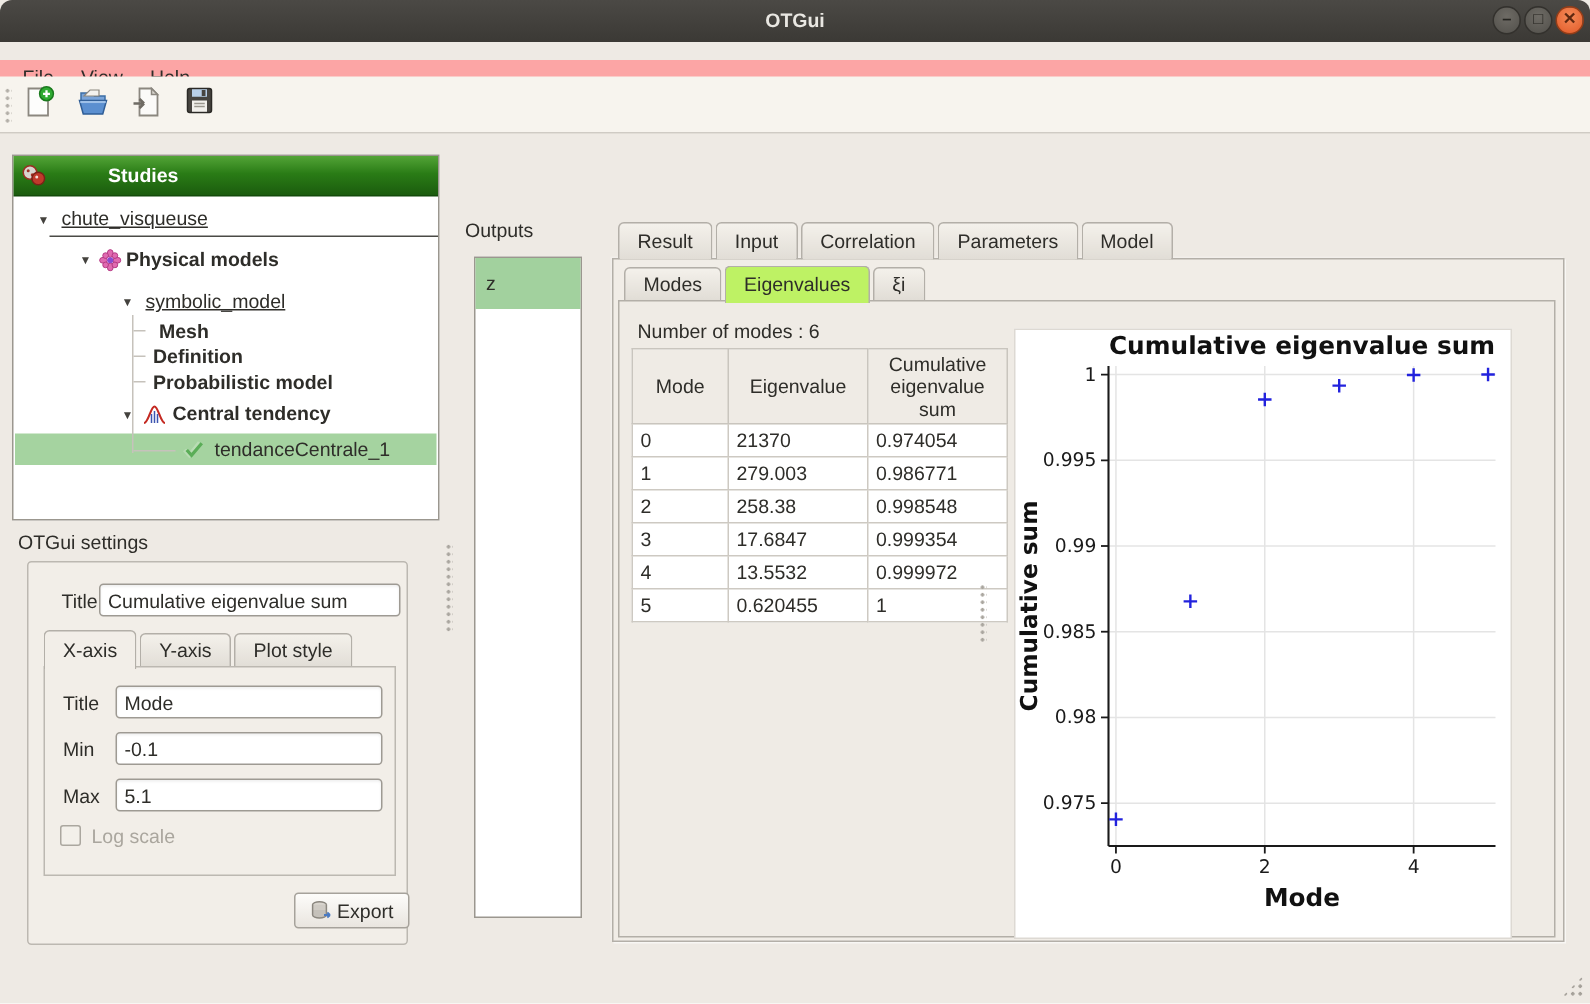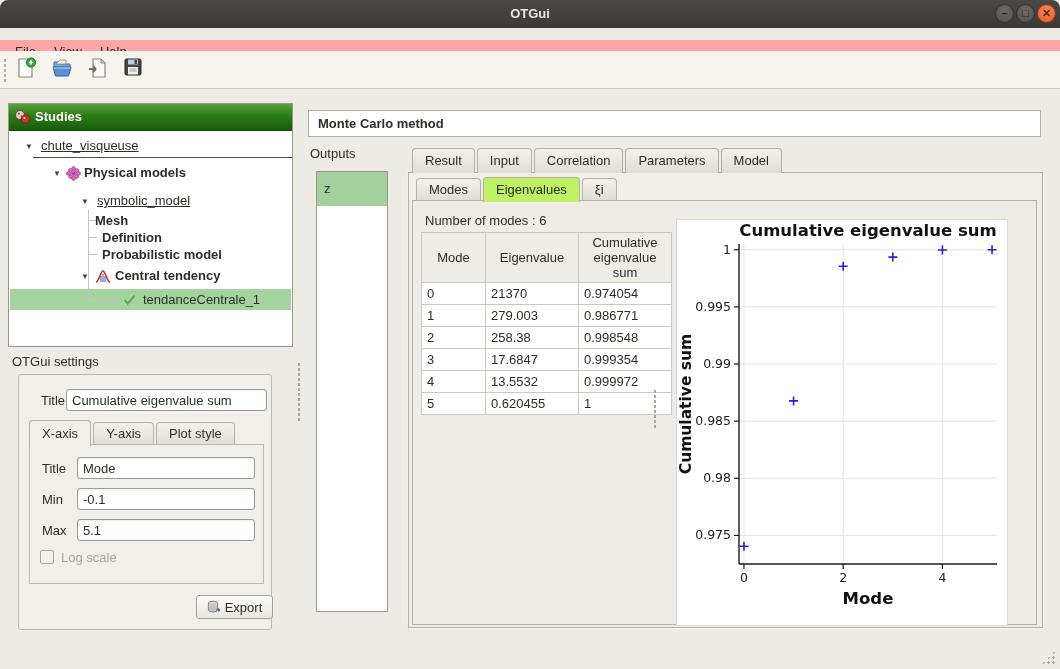--- a/index.html
+++ b/index.html
@@ -27,21 +27,21 @@
   
   .dots-v{background-image:radial-gradient(#aaa69f 1px,transparent 1.2px);background-size:4px 5px;}
   input[type=text]{border:1px solid #9e9a93;border-radius:3px;background:#fff;
     font-family:"Liberation Sans",sans-serif;font-size:13px;color:#2e2d29;padding:0 5px;
     box-shadow:inset 0 1px 2px rgba(0,0,0,.07);box-sizing:border-box;}
   
   .studies{position:absolute;left:8px;top:103px;width:285px;height:244px;background:#fff;
     border:1px solid #9b978f;box-sizing:border-box;}
   .studies-header{position:absolute;left:0;top:0;right:0;height:26px;
     background:linear-gradient(#53a437,#2a7c16 45%,#1b5c0e);border-bottom:1px solid #134a0a;
-    color:#fff;font-weight:bold;line-height:26px;}
+    color:#fff;font-weight:bold;line-height:26px;padding-left:37px;}
   .studies-header .hlabel{margin-left:26px;}
   .trow{position:absolute;height:18px;line-height:18px;white-space:nowrap;}
   .arrow{position:absolute;font-size:8px;color:#44423e;top:1px;}
   .tlabel{position:absolute;top:0;}
   .bold{font-weight:bold;}
   .underl{text-decoration:underline;}
   .tree-sep{position:absolute;left:24px;top:53px;width:259px;border-top:1px solid #4a4a46;}
   .connector{position:absolute;background:#c6c2bb;}
   .sel-row{position:absolute;left:1px;right:1px;top:185px;height:21px;background:#a5d3a0;}
   
@@ -194,21 +194,21 @@
       <span class="tlabel underl" style="left:88px">symbolic_model</span>
     </div>
 
     <div class="connector" style="left:79px;top:106px;width:1px;height:92px"></div>
     <div class="connector" style="left:80px;top:116px;width:8px;height:1px"></div>
     <div class="connector" style="left:80px;top:133px;width:8px;height:1px"></div>
     <div class="connector" style="left:80px;top:150px;width:8px;height:1px"></div>
     <div class="connector" style="left:80px;top:196px;width:28px;height:1px"></div>
 
     <div class="trow" style="top:108px;left:0">
-      <span class="tlabel bold" style="left:86px">Mesh</span>
+      <span class="tlabel bold" style="left:97px">Mesh</span>
     </div>
     <div class="trow" style="top:125px;left:0">
       <span class="tlabel bold" style="left:93px">Definition</span>
     </div>
     <div class="trow" style="top:142px;left:0">
       <span class="tlabel bold" style="left:93px">Probabilistic model</span>
     </div>
 
     <div class="trow" style="top:163px;left:0">
       <span class="arrow" style="left:72px">▼</span>
@@ -253,21 +253,20 @@
         <path d="M1.4 3.2 v3.4 a4.6 2 0 0 0 9.2 0 v-3.4" fill="#cfcbc4" stroke="#8b877f"></path>
         <path d="M1.4 6.6 v3.4 a4.6 2 0 0 0 9.2 0 v-3.4" fill="#c5c1ba" stroke="#8b877f"></path>
         <path d="M9 10 h4 m0 0 l-1.8 -1.6 m1.8 1.6 l-1.8 1.6" stroke="#4a7ac2" stroke-width="1.3" fill="none"></path>
       </svg>
       <span>Export</span>
     </button>
   </div>
 
   <div class="split-main dots-v"></div>
 
-  <div class="mc-header">Monte Carlo method</div>
 
   <div class="outputs-label">Outputs</div>
   <div class="outputs-list">
     <div class="output-item">z</div>
   </div>
 
   <div class="tabs main-tabs">
     <div class="tab">Result</div>
     <div class="tab">Input</div>
     <div class="tab">Correlation</div>

